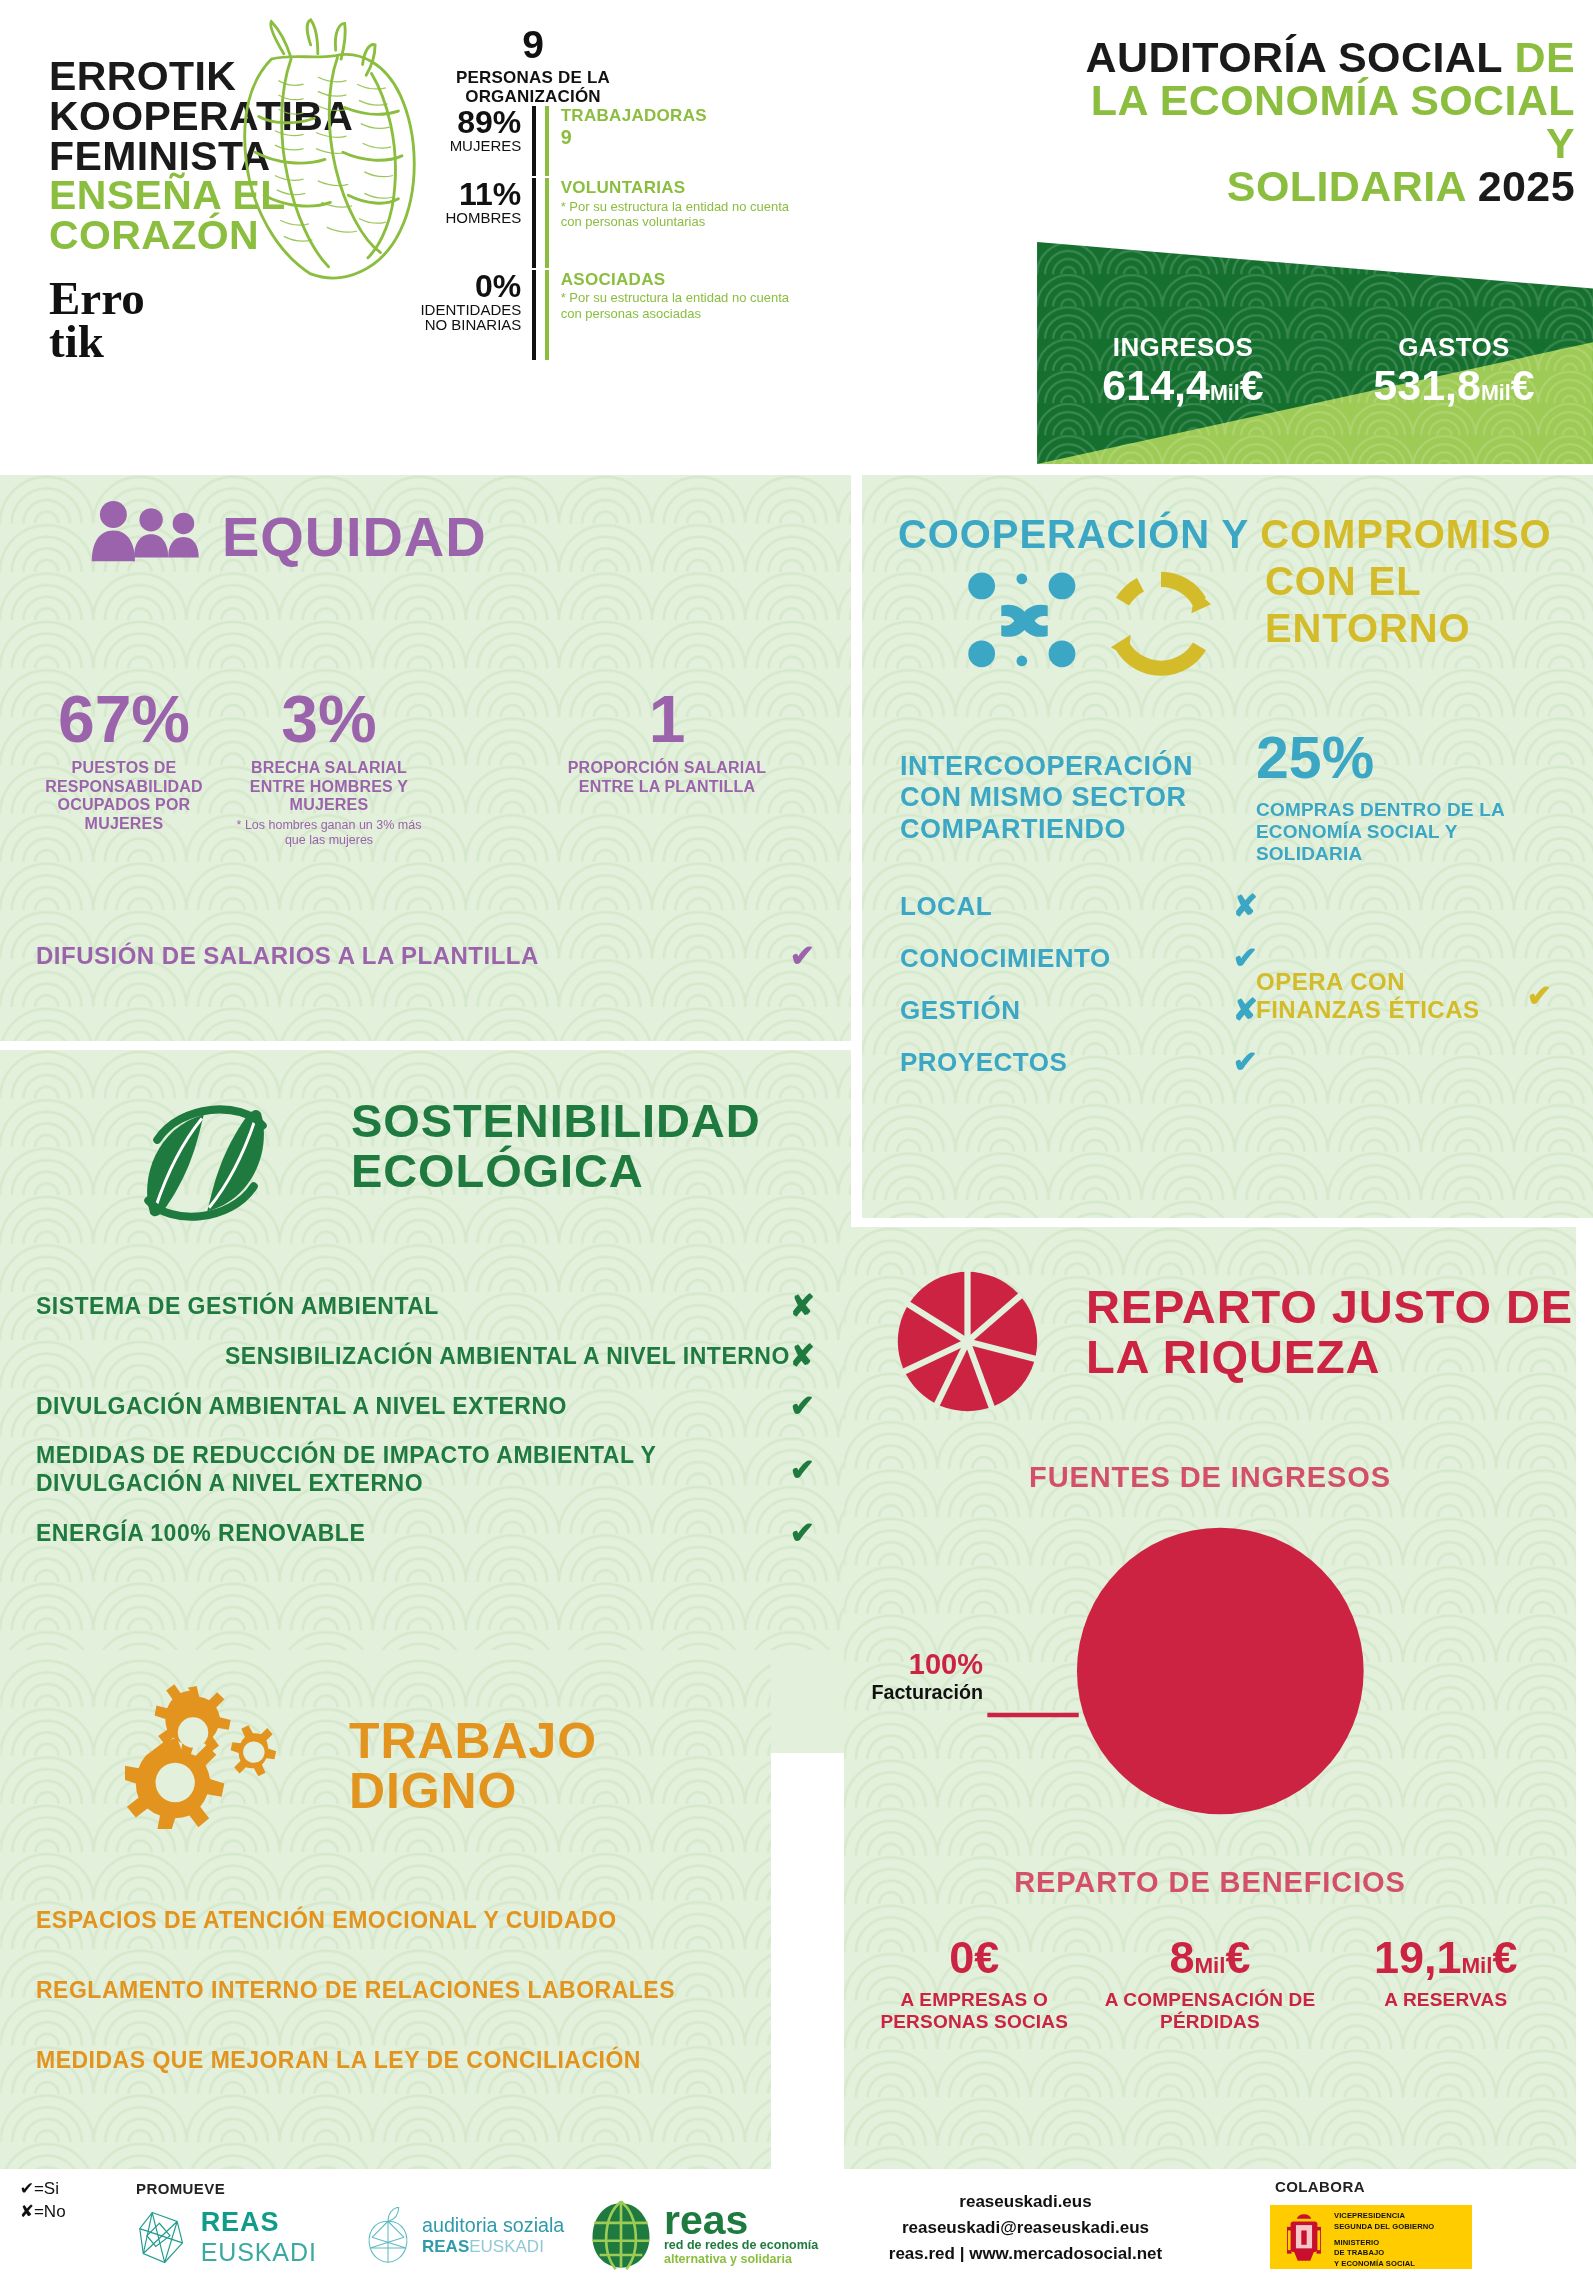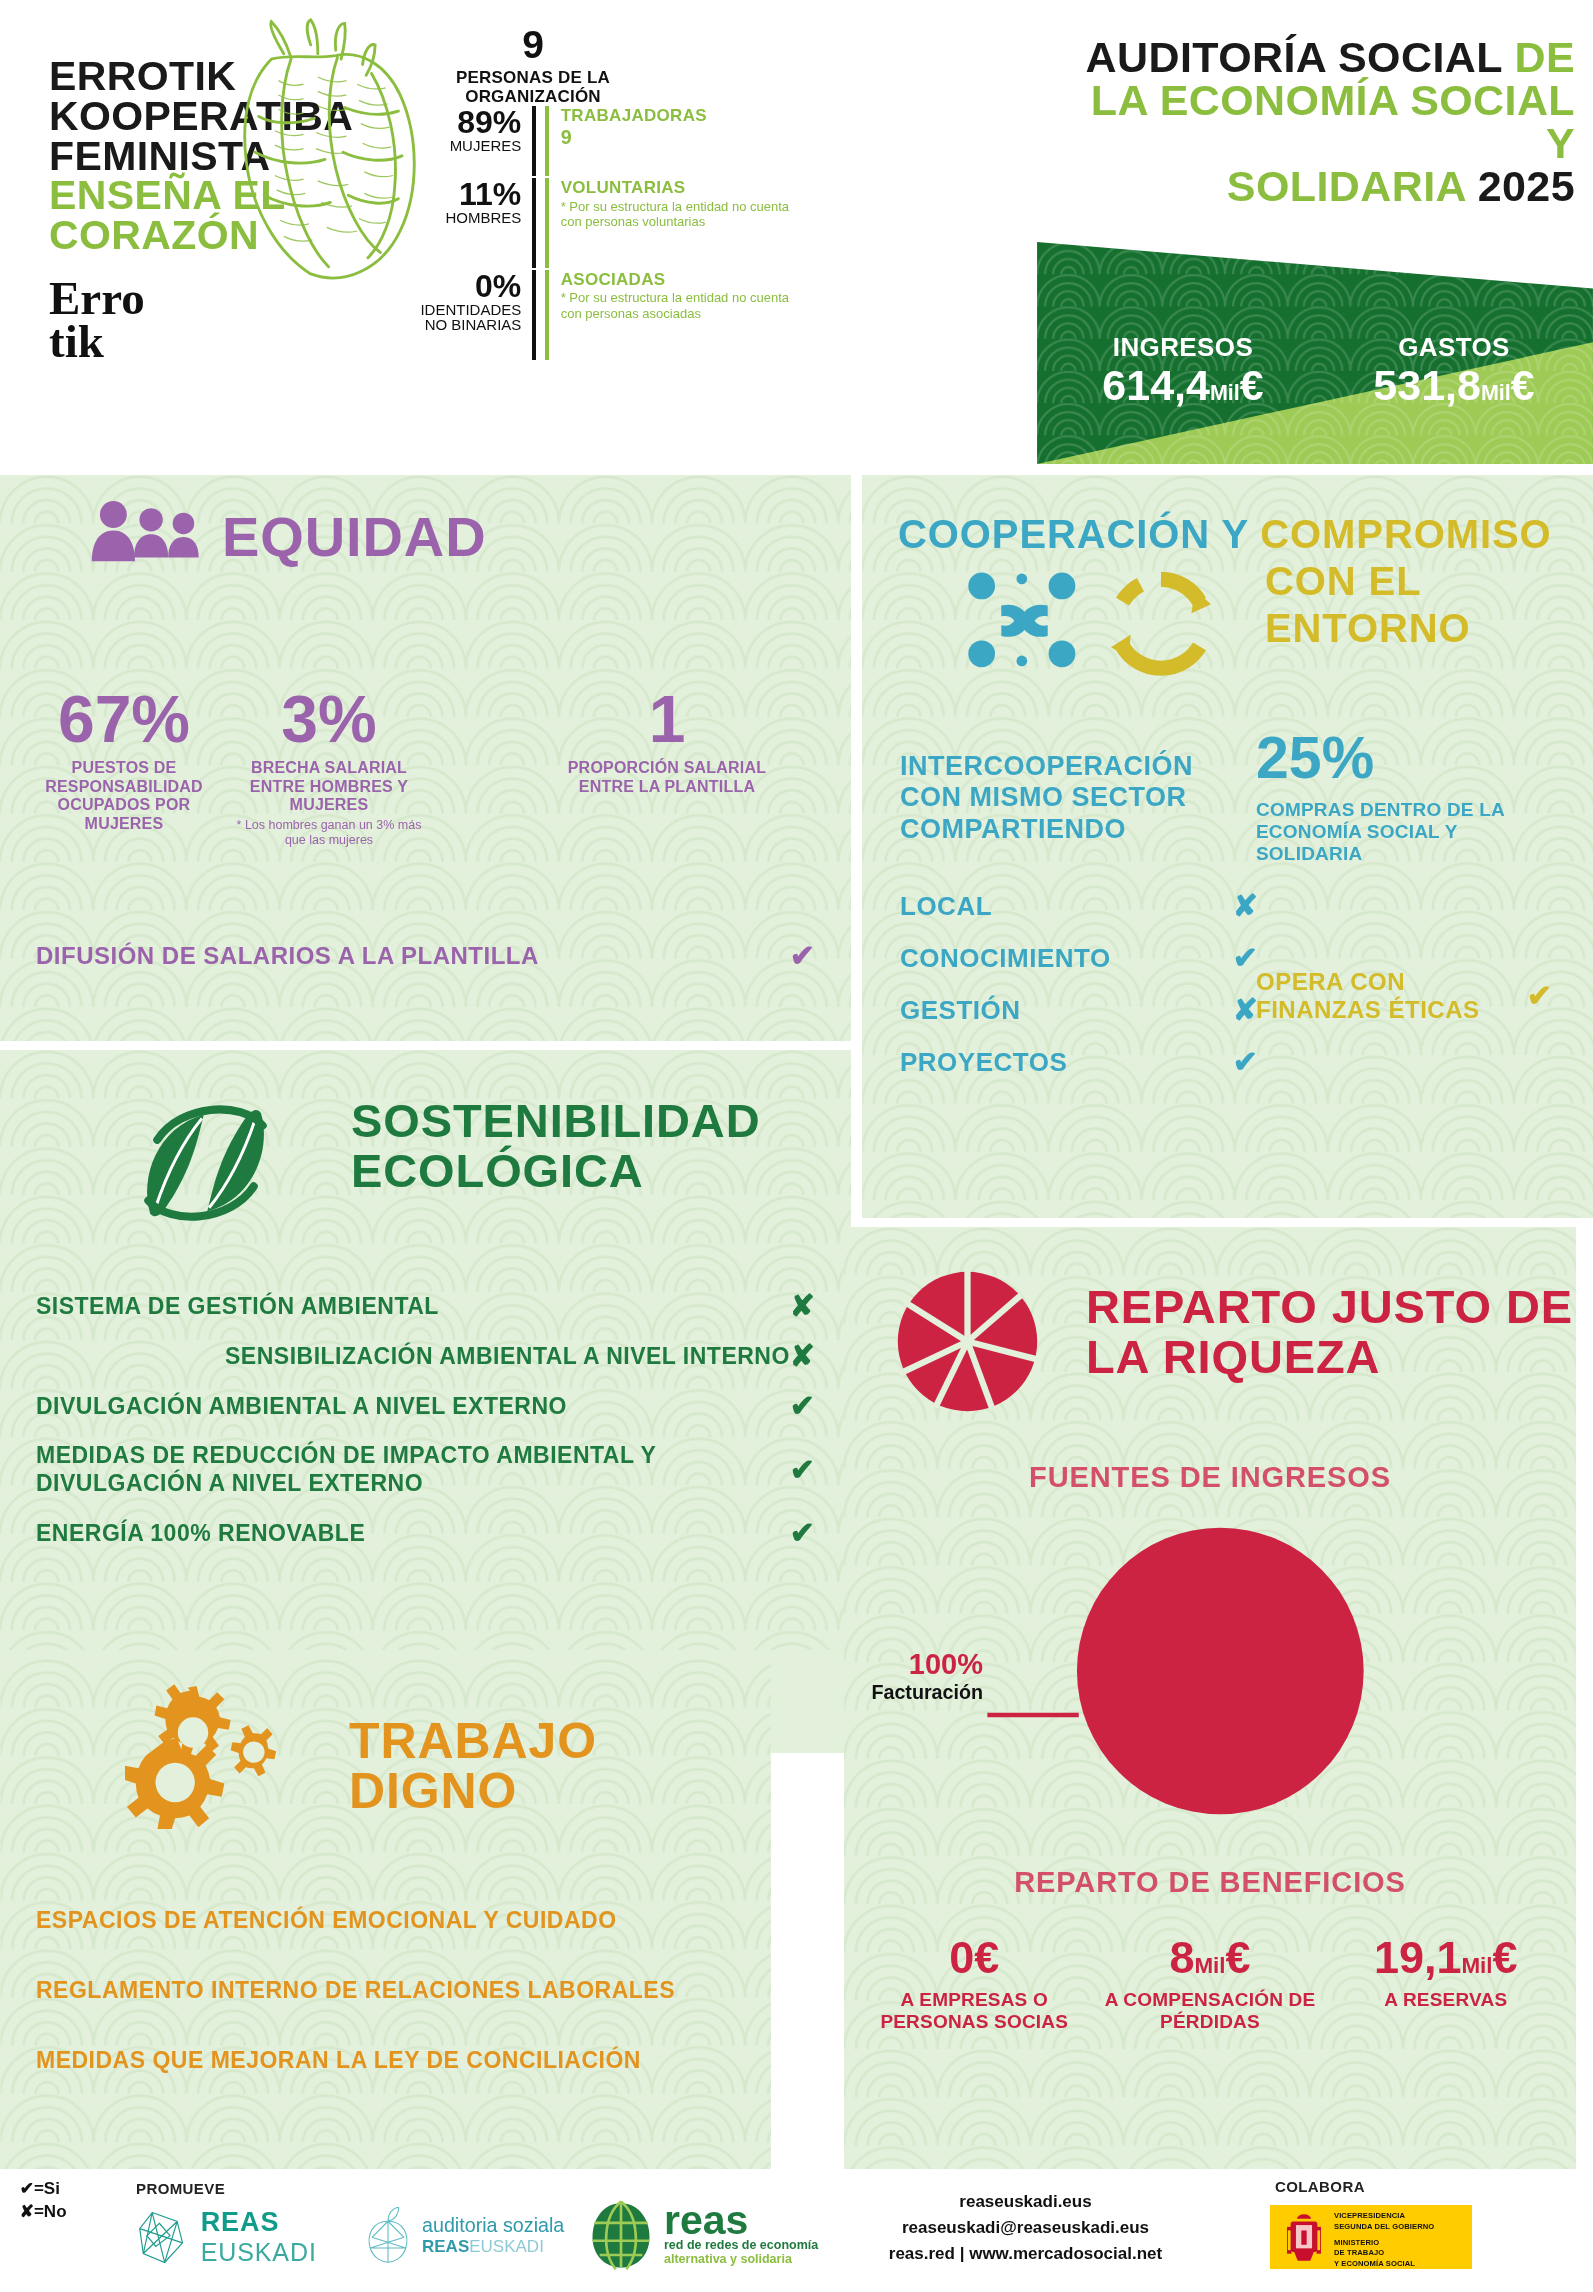--- a/index.html
+++ b/index.html
@@ -93,21 +93,21 @@
   #p-soste { left:0; top:1050px; width:851px; height:703px; }
   
   #p-trabajo { left:0; top:1659px; width:771px; height:510px; }
   
   #p-coop { left:862px; top:475px; width:732px; height:743px; }
   
   #p-reparto { left:844px; top:1227px; width:732px; height:942px; }
 
   
   #footer { position:absolute; left:0; top:2169px; width:1593px; height:124px; background:#fff; }
-  .legend { position:absolute; left:19.7px; top:9px; font-size:17px; font-weight:bold; line-height:1.35; color:#111; }
+  .legend { position:absolute; left:19.7px; top:9px; font-size:17px; font-weight:normal; line-height:1.35; color:#111; }
   .promueve { position:absolute; left:136px; top:10.7px; font-size:15px; font-weight:bold; color:#222; letter-spacing:0.4px;}
   .colabora { position:absolute; left:1275px; top:9px; font-size:15px; font-weight:bold; color:#222; letter-spacing:0.4px;}
   .contact { position:absolute; left:851px; top:19.7px; width:349px; text-align:center; font-weight:bold; font-size:17px; line-height:1.55; color:#111; }
   .flag { position:absolute; left:1270px; top:36px; width:202px; height:64px; background:#FFCC00; }
   .flag .ftxt { position:absolute; left:64px; top:6.3px; font-size:7.6px; font-weight:bold; color:#111; line-height:1.35; letter-spacing:0.1px; }
 
   .logo-txt { font-weight:bold; }
 </style>
 </head>
 <body>

